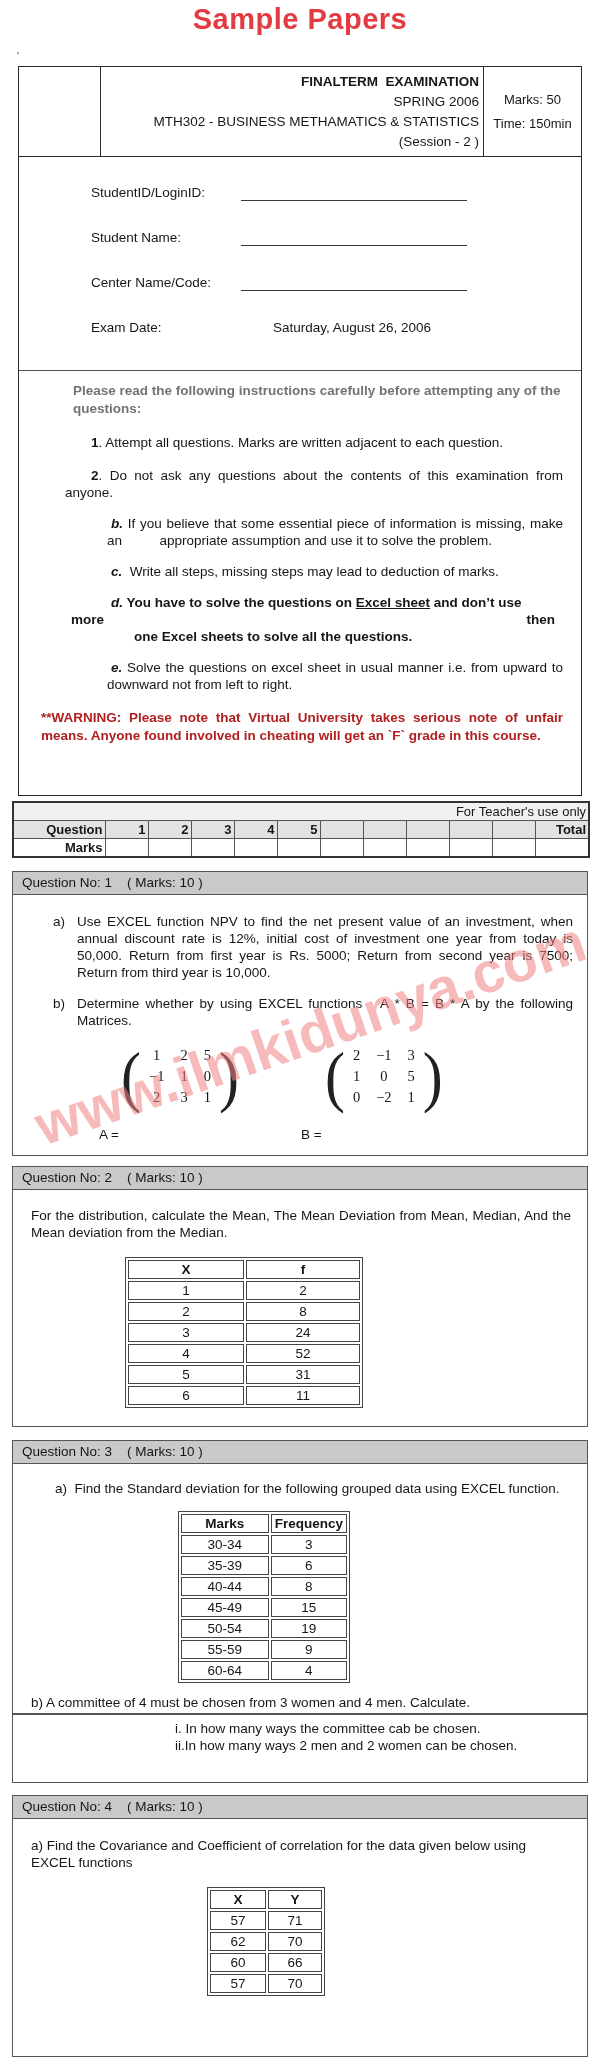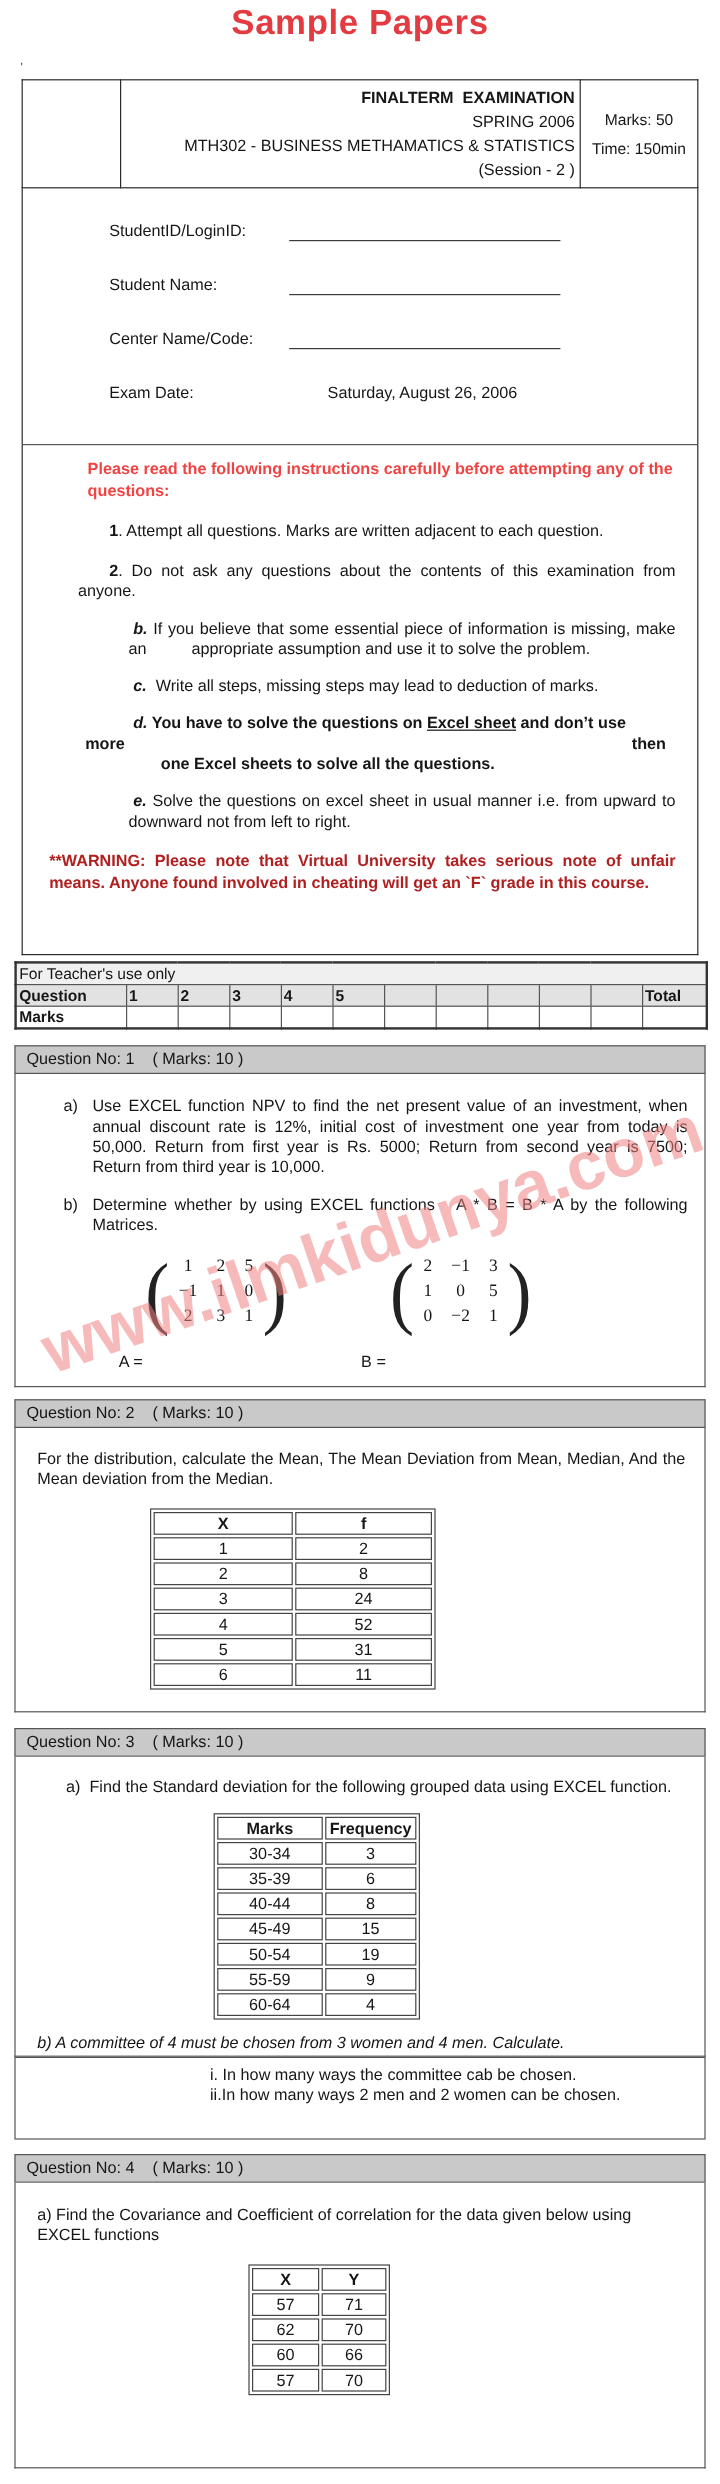--- a/index.html
+++ b/index.html
@@ -30,34 +30,34 @@
   
   .main-box { margin: 0 18px; width: 564px; border: 1px solid #2a2a2a; border-top: none; }
 
   .student-section { padding: 27px 0 6px 72px; }
   .field-row { display: flex; align-items: flex-end; margin-bottom: 28px; }
   .field-label { width: 150px; }
   .field-line { width: 226px; border-bottom: 1px solid #3a3a3a; height: 15px; }
   .field-value { margin-left: 32px; }
 
   .instructions { border-top: 1px solid #555; padding: 9px 10px 8px 10px; }
-  .inst-heading { color: #ef4444; font-weight: bold; margin: 2px 10px 16px 44px; line-height: 18px; }
+  .inst-heading { color: #737373; font-weight: bold; margin: 2px 10px 16px 44px; line-height: 18px; }
   .inst-p1 { margin: 13px 8px 16px 62px; }
   .inst-p2 { margin: 14px 8px 0 36px; text-indent: 26px; }
   .inst-sub { margin: 14px 8px 0 78px; text-indent: 4px; }
   .inst-d1 { margin: 14px 8px 0 78px; text-indent: 4px; font-weight: bold; }
   .inst-d1 .uline { text-decoration: underline; }
   .inst-d2 { display: flex; justify-content: space-between; margin: 0 16px 0 42px; font-weight: bold; }
   .inst-d3 { margin: 0 0 0 105px; font-weight: bold; }
   .warning { color: #b02020; font-weight: bold; margin: 16px 8px 0 12px; line-height: 18px; }
   .main-box-pad { height: 42px; }
 
   
   .teacher-table { margin: 5px 12px 0 12px; width: 576px; border-collapse: collapse;
-    border: 2px solid #333; table-layout: fixed; text-align: left; font-size: 13px; }
+    border: 2px solid #333; table-layout: fixed; text-align: right; font-size: 13px; }
   .teacher-table td, .teacher-table th { border: 1px solid #555; height: 17px; padding: 0 2px; font-weight: bold; }
   .teacher-table .caption-row th { background: #f0f0f0; font-weight: normal; }
   .teacher-table tbody tr:first-child td { background: #e2e2e2; }
   .teacher-table tbody tr:last-child td { background: #fff; }
 
   
   .question-block { margin: 13px 12px 0 12px; width: 576px; }
   .q-header { border: 1px solid #555; background: #c9c9c9; padding: 2px 9px 3px 9px; }
   .q-body { border: 1px solid #555; border-top: none; background: #fff; position: relative; }
 
@@ -79,21 +79,21 @@
   .data-table { border-collapse: separate; border-spacing: 2px; border: 1px solid #444; }
   .data-table th, .data-table td { border: 1px solid #444; text-align: center; height: 17px; padding: 0 3px; }
   .data-table th { font-weight: bold; }
 
   .q2-table { margin: 16px 0 0 102px; width: 238px; }
   .q3-table { margin: 14px 0 2px 165px; width: 172px; }
   .q4-table { margin: 16px 0 0 184px; width: 118px; }
 
   .q2-text { margin: 0 6px 0 8px; }
   .q3-a { margin: 0 6px 0 42px; }
-  .q3-b { margin: 11px 0 2px 18px; font-style: italic; }
+  .q3-b { margin: 11px 0 2px 18px; }
   .q3-sub-box { border: 1px solid #555; border-top: 1px solid #555; margin: 0; padding: 5px 0 28px 162px; }
   .q4-a { margin: 0 10px 2px 8px; }
 
   
   .watermark {
     position: absolute; left: 22px; top: 1028px; width: 560px;
     text-align: center; transform: rotate(-19deg);
     font-size: 57px; font-weight: bold; letter-spacing: 0;
     color: rgba(238, 130, 130, 0.55); z-index: 6; pointer-events: none;
   }

